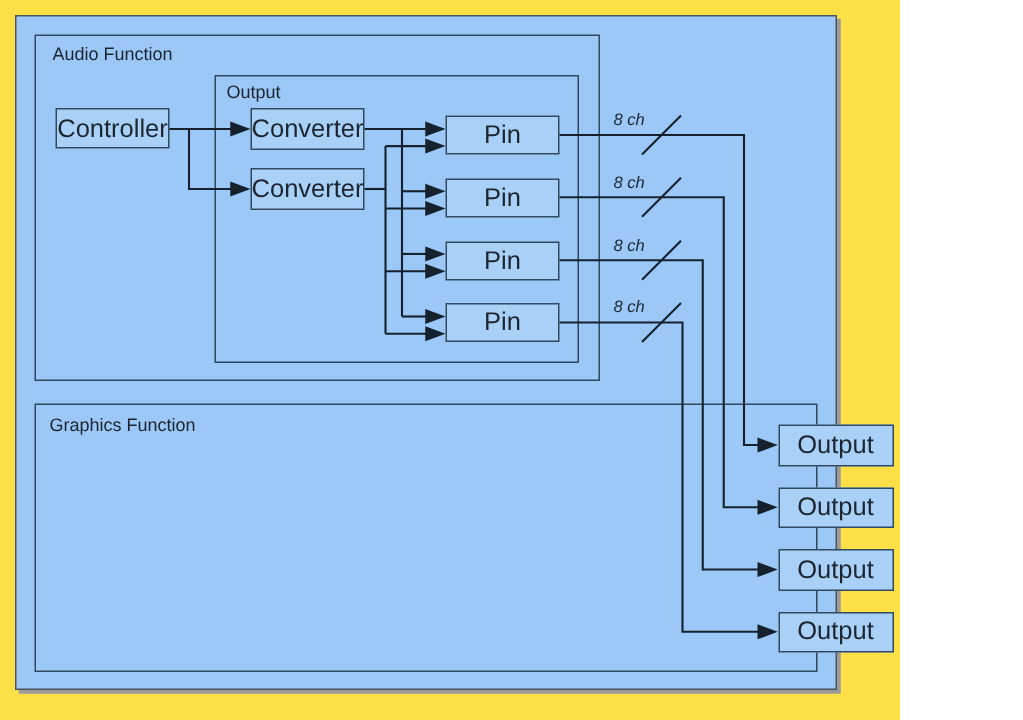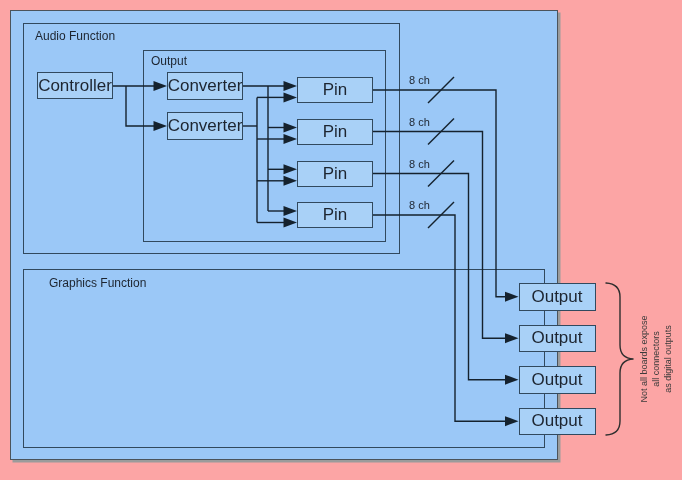--- a/index.html
+++ b/index.html
@@ -10,23 +10,23 @@
     --outer-border: #4b545c;
     --text: #1d2530;
     --annotation-text: #3a3a3a;
     --brace: #2e2e2e;
   }
   * { margin: 0; padding: 0; box-sizing: border-box; }
   html, body { background: #ffffff; }
   body { font-family: "Liberation Sans", "DejaVu Sans", sans-serif; }
   .canvas {
     position: relative;
-    width: 682px;
+    width: 600px;
     height: 480px;
-    background: #fca5a5;
+    background: #fde047;
     overflow: hidden;
   }
   .outer-box {
     position: absolute;
     left: 10px; top: 10px; width: 548px; height: 450px;
     background: var(--canvas-fill);
     border: 1.6px solid var(--outer-border);
     box-shadow: 2.5px 2.5px 0 #9b9b9b;
   }
   .container-box {
@@ -49,20 +49,21 @@
     justify-content: center;
     font-size: 17px;
     color: var(--text);
     white-space: nowrap;
   }
   .bus-label {
     position: absolute;
     font-size: 11px;
     color: var(--text);
     white-space: nowrap;
+    font-style: italic;
   }
   .annotation {
     position: absolute;
     left: 578px; top: 338px;
     width: 161px; height: 42px;
     transform: rotate(-90deg);
     text-align: center;
     font-size: 9px;
     line-height: 12px;
     color: var(--annotation-text);
@@ -94,21 +95,21 @@
 
   <div class="outer-box"></div>
 
   <div class="container-box" style="left:23px; top:23px; width:377px; height:231px;"></div>
   <div class="container-label" style="left:35px; top:29px;">Audio Function</div>
 
   <div class="container-box" style="left:142.5px; top:49.5px; width:243.5px; height:192.5px;"></div>
   <div class="container-label" style="left:151px; top:54px;">Output</div>
 
   <div class="container-box" style="left:23px; top:269px; width:522px; height:179px;"></div>
-  <div class="container-label" style="left:33px; top:276px;margin-left:16px;">Graphics Function</div>
+  <div class="container-label" style="left:33px; top:276px;">Graphics Function</div>
 
   <div class="node" style="left:37px; top:72px; width:76px; height:27px;">Controller</div>
 
   <div class="node" style="left:167px; top:72px; width:76px; height:28px;">Converter</div>
   <div class="node" style="left:167px; top:112px; width:76px; height:28px;">Converter</div>
 
   <div class="node" style="left:297px; top:77px; width:76px; height:26px;">Pin</div>
   <div class="node" style="left:297px; top:118.5px; width:76px; height:26px;">Pin</div>
   <div class="node" style="left:297px; top:160.5px; width:76px; height:26px;">Pin</div>
   <div class="node" style="left:297px; top:202px; width:76px; height:26px;">Pin</div>

